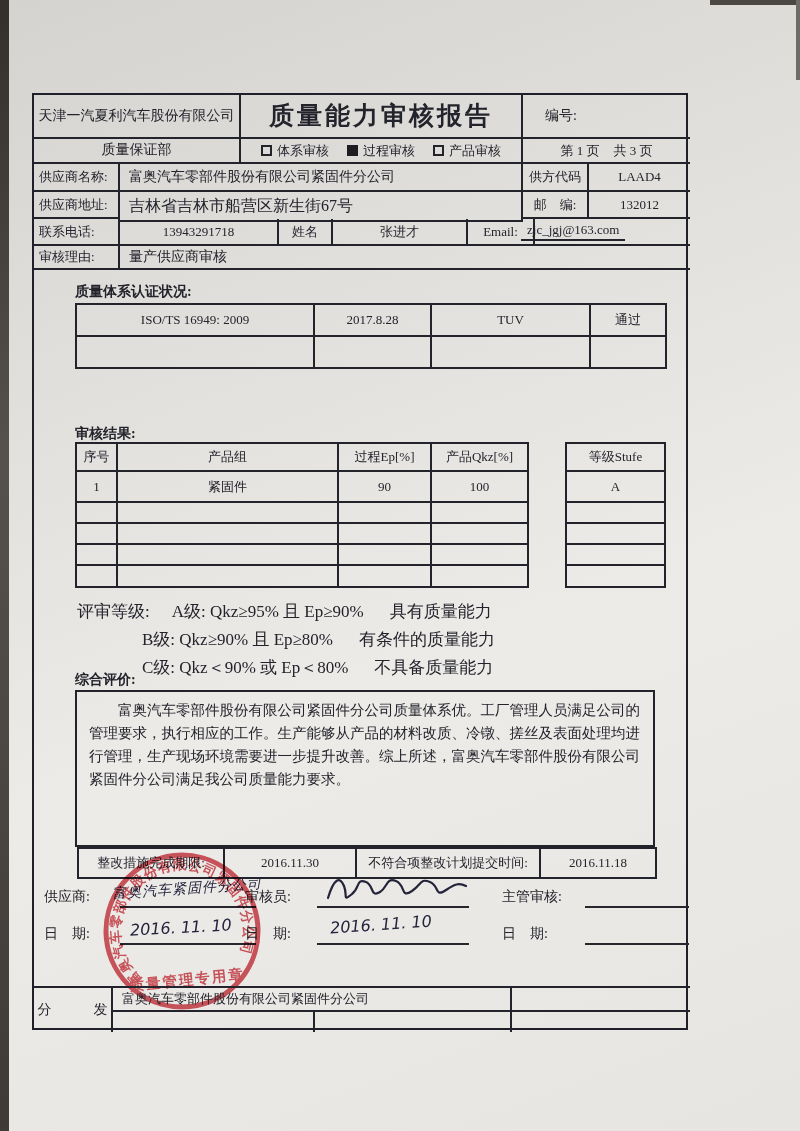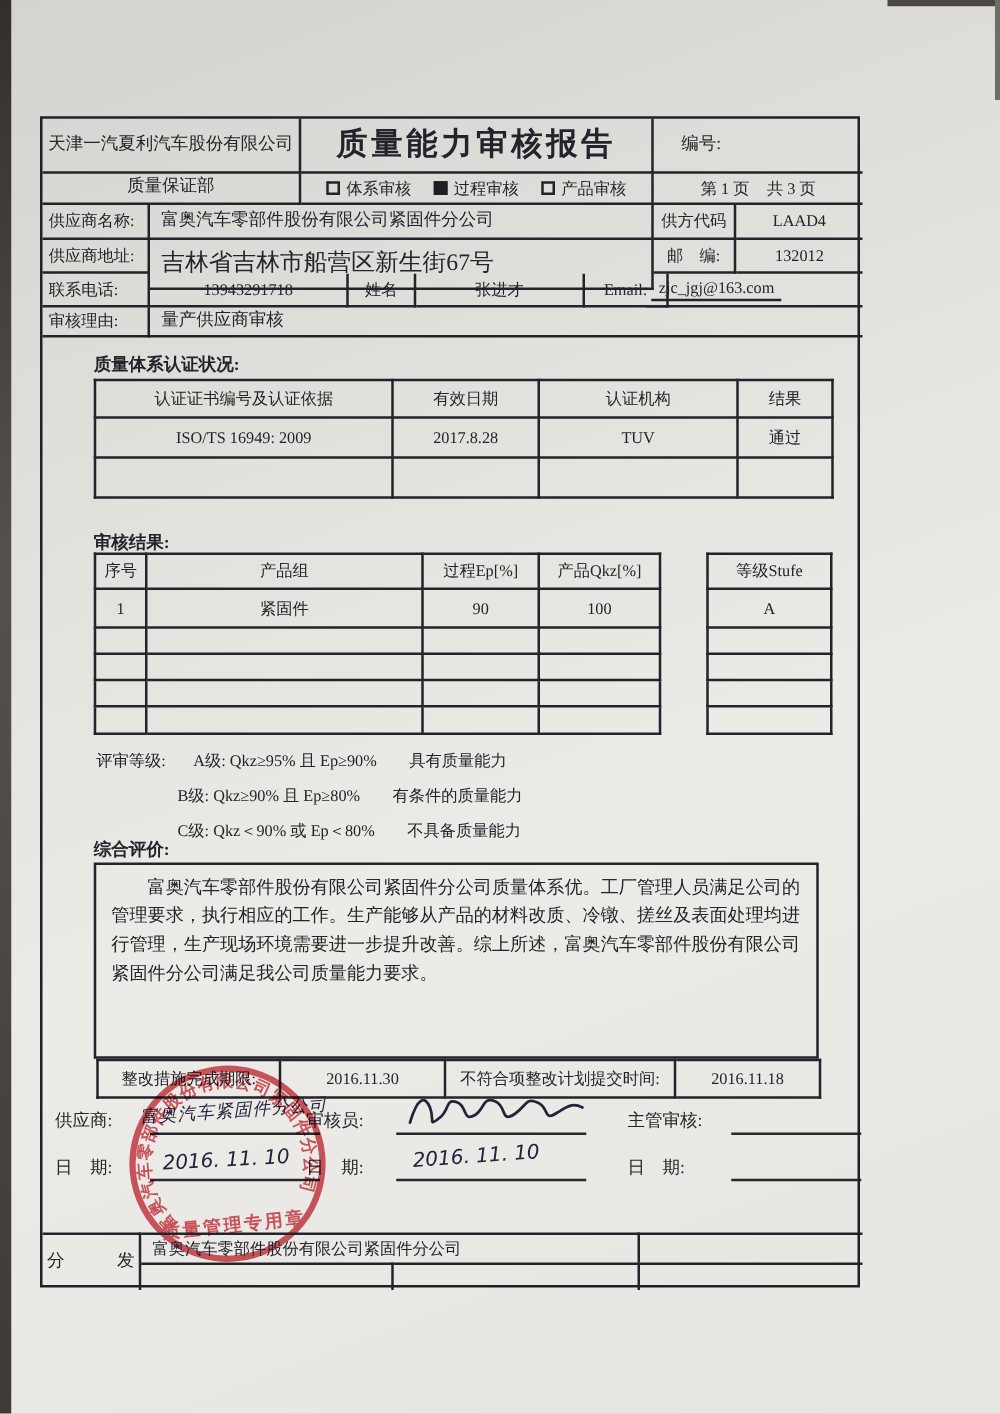--- a/index.html
+++ b/index.html
@@ -22,21 +22,21 @@
   .title{font-size:25px;font-weight:bold;letter-spacing:3px}
   .num-label{font-size:14px}
   .ck{display:flex;align-items:center;gap:5px;margin:0 9px}
   .box{width:11px;height:11px;border:2px solid #23232b;flex:0 0 auto}
   .box.filled{background:#1d1d22;border-color:#1d1d22}
   .ul{border-bottom:2px solid #23232b;padding:0 6px 1px}
   .sec-title{position:absolute;font-size:14px;font-weight:bold;color:#23232b;white-space:nowrap}
   .ntab{position:absolute;border-collapse:collapse;table-layout:fixed}
   .ntab td,.ntab th{border:2px solid #23232b;text-align:center;vertical-align:middle;
         font-size:13px;font-weight:normal;color:#23232b;padding:0;overflow:hidden;white-space:nowrap}
-  .legend{position:absolute;display:flex;font-size:13px;color:#23232b;white-space:nowrap}
+  .legend{position:absolute;display:flex;font-size:17px;color:#23232b;white-space:nowrap}
   .legend .cond{margin-right:26px}
   .eval-box{position:absolute;left:41px;top:595px;width:580px;height:157px;border:2px solid #23232b;
         padding:7px 12px 0 12px;font-size:14.5px;line-height:1.58;color:#23232b}
   .eval-box p{text-indent:2em}
   .sig-label{position:absolute;font-size:14px;color:#23232b;white-space:nowrap}
   .sig-line{position:absolute;border-bottom:2px solid #26262c;height:22px}
   .hand{position:absolute;font-family:"DejaVu Sans",sans-serif;font-style:italic;
         color:#23233c;white-space:nowrap}
   .hand.sup-name{left:78px;top:785px;font-size:14px;transform:rotate(-4deg);letter-spacing:1px}
   .hand.sup-date{left:96px;top:823px;font-size:16px;transform:rotate(-3deg)}
@@ -79,21 +79,21 @@
       <span>第 1 页</span>
       <span>共 3 页</span>
     </div>
 
     <div class="cell bdr bdb left" style="left:0;top:69px;width:86px;height:28px;padding-left:5px">供应商名称:</div>
     <div class="cell bdr bdb left" style="left:86px;top:69px;width:403px;height:28px;font-size:14px">富奥汽车零部件股份有限公司紧固件分公司</div>
     <div class="cell bdr bdb" style="left:489px;top:69px;width:66px;height:28px">供方代码</div>
     <div class="cell bdb" style="left:555px;top:69px;width:101px;height:28px">LAAD4</div>
 
     <div class="cell bdr bdb left" style="left:0;top:97px;width:86px;height:27px;padding-left:5px">供应商地址:</div>
-    <div class="cell bdr bdb left" style="left:86px;top:97px;width:403px;height:40px;font-size:19px">吉林省吉林市船营区新生街67号</div>
+    <div class="cell bdr bdb left" style="left:86px;top:97px;width:403px;height:30px;font-size:16px">吉林省吉林市船营区新生街67号</div>
     <div class="cell bdr bdb" style="left:489px;top:97px;width:66px;height:27px">邮　编:</div>
     <div class="cell bdb" style="left:555px;top:97px;width:101px;height:27px">132012</div>
 
     <div class="cell bdr bdb left" style="left:0;top:124px;width:86px;height:27px;padding-left:5px">联系电话:</div>
     <div class="cell bdr bdb" style="left:86px;top:124px;width:159px;height:27px">13943291718</div>
     <div class="cell bdr bdb" style="left:245px;top:124px;width:54px;height:27px">姓名</div>
     <div class="cell bdr bdb" style="left:299px;top:124px;width:135px;height:27px">张进才</div>
     <div class="cell bdr bdb" style="left:434px;top:124px;width:67px;height:27px">Email:</div>
     <div class="cell bdb left" style="left:483px;top:124px;width:173px;height:27px;padding-left:4px">
       <span class="ul">zjc_jgj@163.com</span>
@@ -104,26 +104,20 @@
 
     <div class="sec-title" style="left:41px;top:188px">质量体系认证状况:</div>
     <table class="ntab" style="left:41px;top:208px;width:590px">
       <colgroup>
           <col style="width:238px">
           <col style="width:117px">
           <col style="width:159px">
           <col style="width:76px">
         </colgroup>
       <tbody>
-          <tr style="height:30px">
-        <th>认证证书编号及认证依据</th>
-        <th>有效日期</th>
-        <th>认证机构</th>
-        <th>结果</th>
-      </tr>
       <tr style="height:32px">
         <td>ISO/TS 16949: 2009</td>
         <td>2017.8.28</td>
         <td>TUV</td>
         <td>通过</td>
       </tr>
       <tr style="height:32px">
         <td></td>
         <td></td>
         <td></td>

